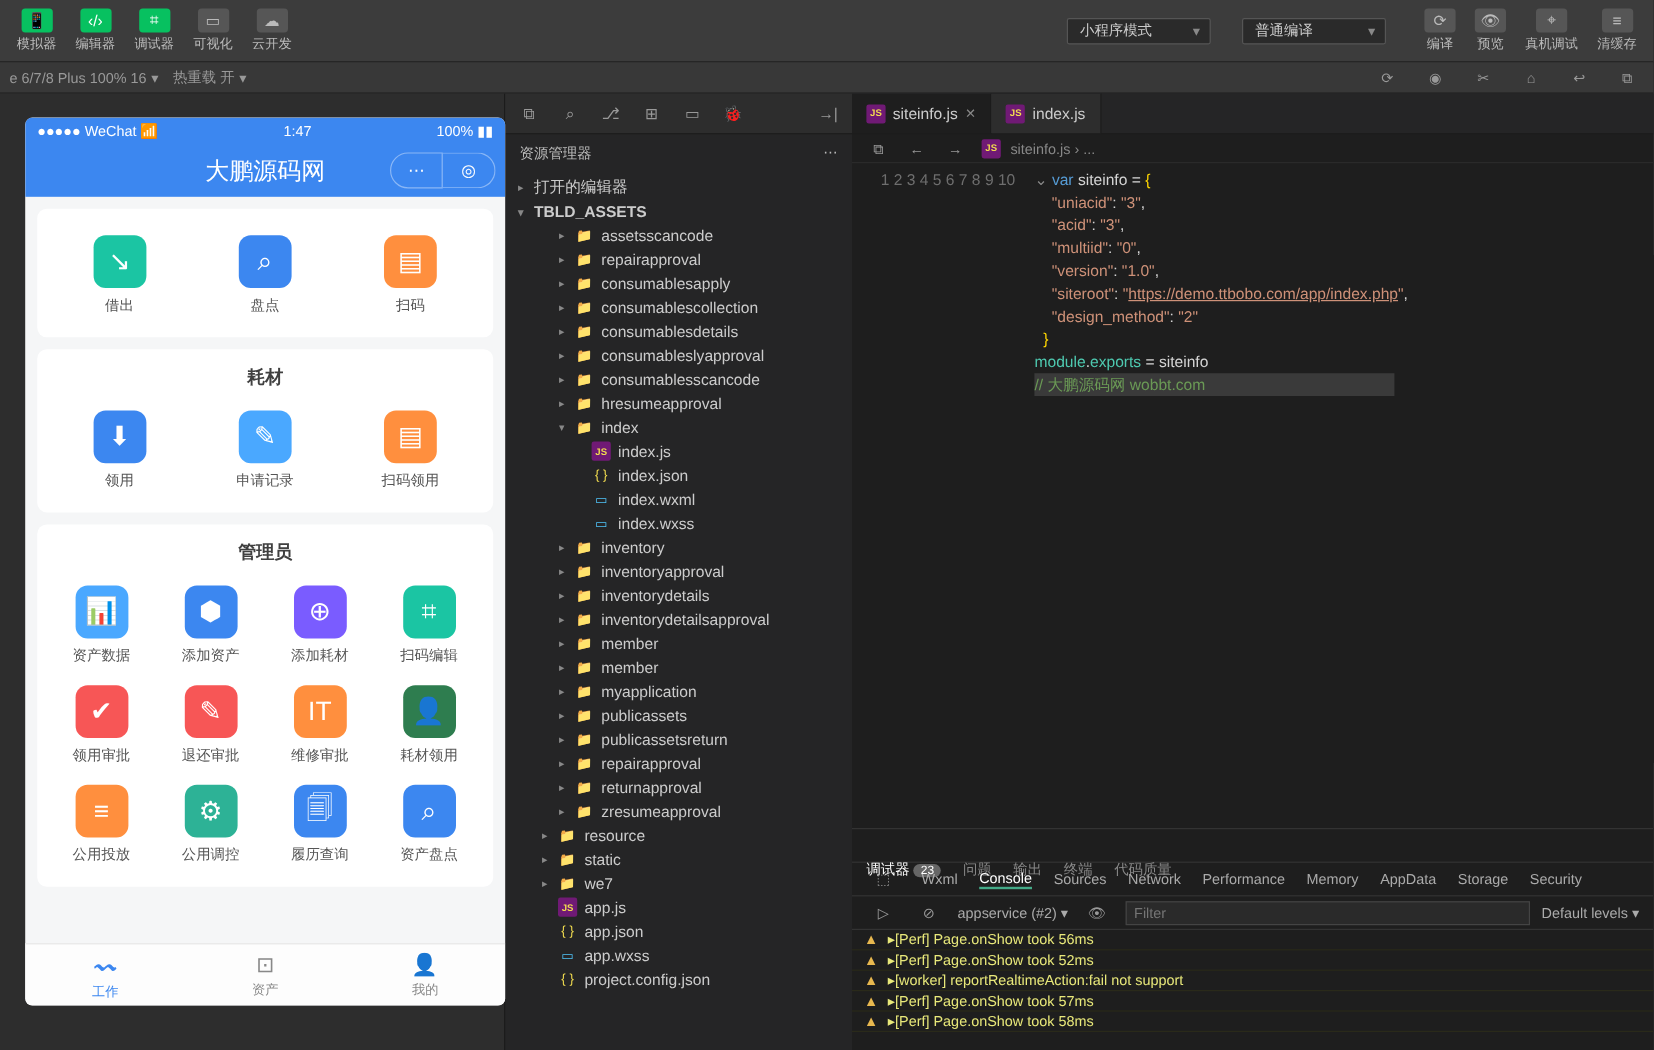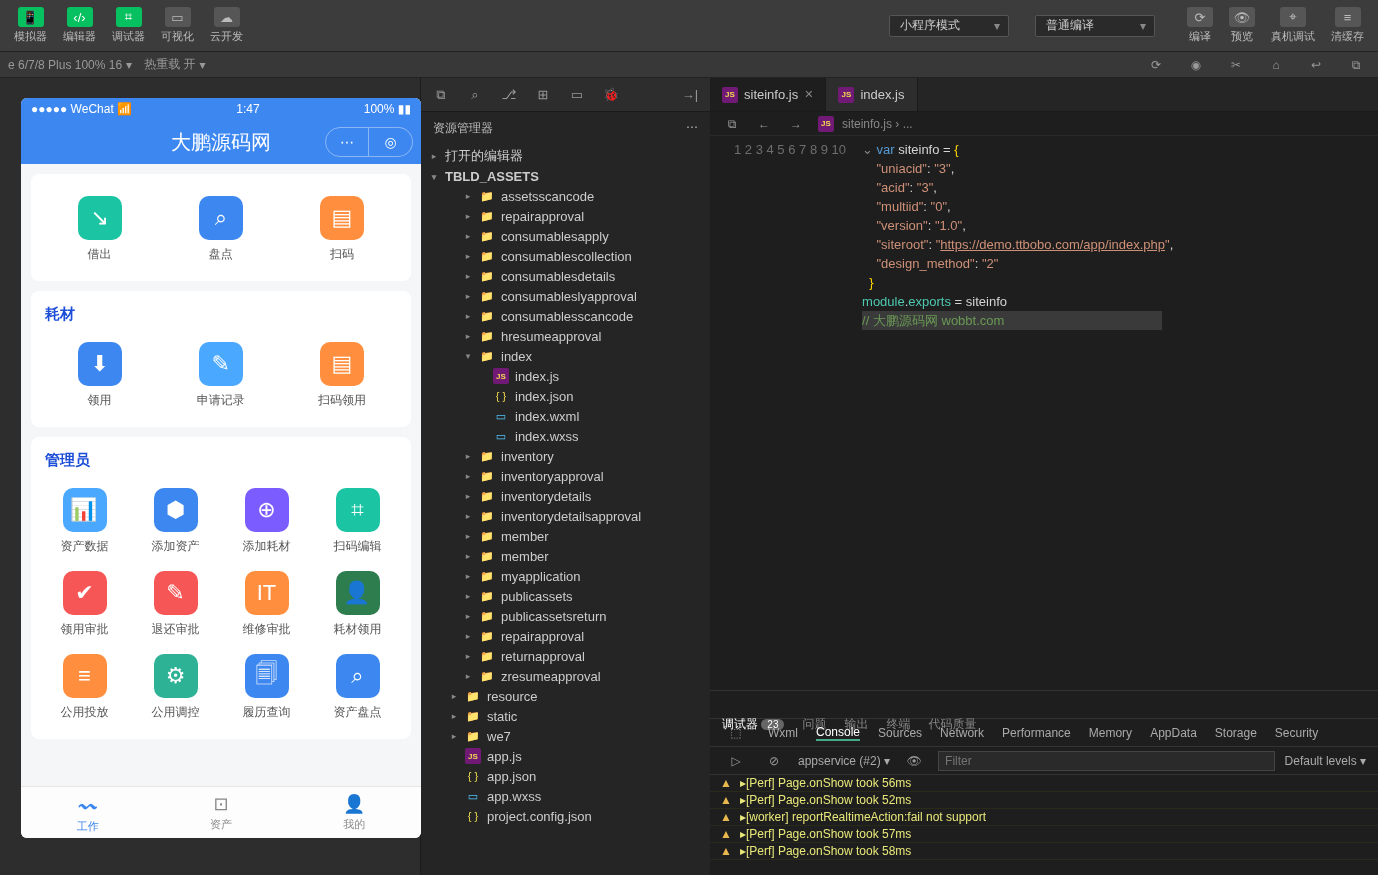--- a/index.html
+++ b/index.html
@@ -27,21 +27,21 @@
 .sim { width:420px; background:#2d2d2d; display:flex; flex-direction:column; align-items:center; padding-top:20px;padding-left:22px; }
 .phone { width:400px; height:740px; background:#f5f6f7; border-radius:6px; overflow:hidden; display:flex; flex-direction:column; position:relative; }
 .statusbar { height:22px; background:#3c87f0; display:flex; align-items:center; justify-content:space-between; padding:0 10px; color:#fff; font-size:12px; font-weight:500; }
 .nav { height:44px; background:#3c87f0; display:flex; align-items:center; justify-content:center; position:relative; color:#fff; font-size:20px; font-weight:500; }
 .nav .caps { position:absolute; right:8px; display:flex; gap:0; }
 .cap { width:44px; height:30px; border:1px solid rgba(255,255,255,.4); display:flex; align-items:center; justify-content:center; font-size:14px; }
 .cap:first-child { border-radius:15px 0 0 15px; }
 .cap:last-child { border-radius:0 15px 15px 0; border-left:none; }
 .body { flex:1; overflow:auto; padding:10px; }
 .card { background:#fff; border-radius:8px; padding:14px 8px 10px; margin-bottom:10px; }
-.card h3 { font-size:15px; font-weight:600; color:#1d4ed8; padding:0 6px 10px; }
+.card h3 { font-size:15px; font-weight:600; color:#404040; padding:0 6px 10px;text-align:center; }
 .grid { display:flex; flex-wrap:wrap; }
 .cell { width:25%; display:flex; flex-direction:column; align-items:center; gap:6px; padding:8px 0; }
 .cell .ib { width:44px; height:44px; border-radius:10px; display:flex; align-items:center; justify-content:center; color:#fff; font-size:22px; }
 .cell span { font-size:12px; color:#555; }
 .b-green{background:#1bc5a3}.b-blue{background:#3c87f0}.b-orange{background:#ff8f3e}.b-red{background:#f75656}.b-teal{background:#2db296}.b-lblue{background:#4aa8ff}.b-purple{background:#7a5cff}.b-dgreen{background:#2e7d4f}
 .tabbar { height:52px; border-top:1px solid #e5e5e5; display:flex; background:#fdfdfd; }
 .tab { flex:1; display:flex; flex-direction:column; align-items:center; justify-content:center; gap:2px; font-size:11px; color:#888; }
 .tab.active { color:#3c87f0; }
 .tab .ti { font-size:18px; }
 

